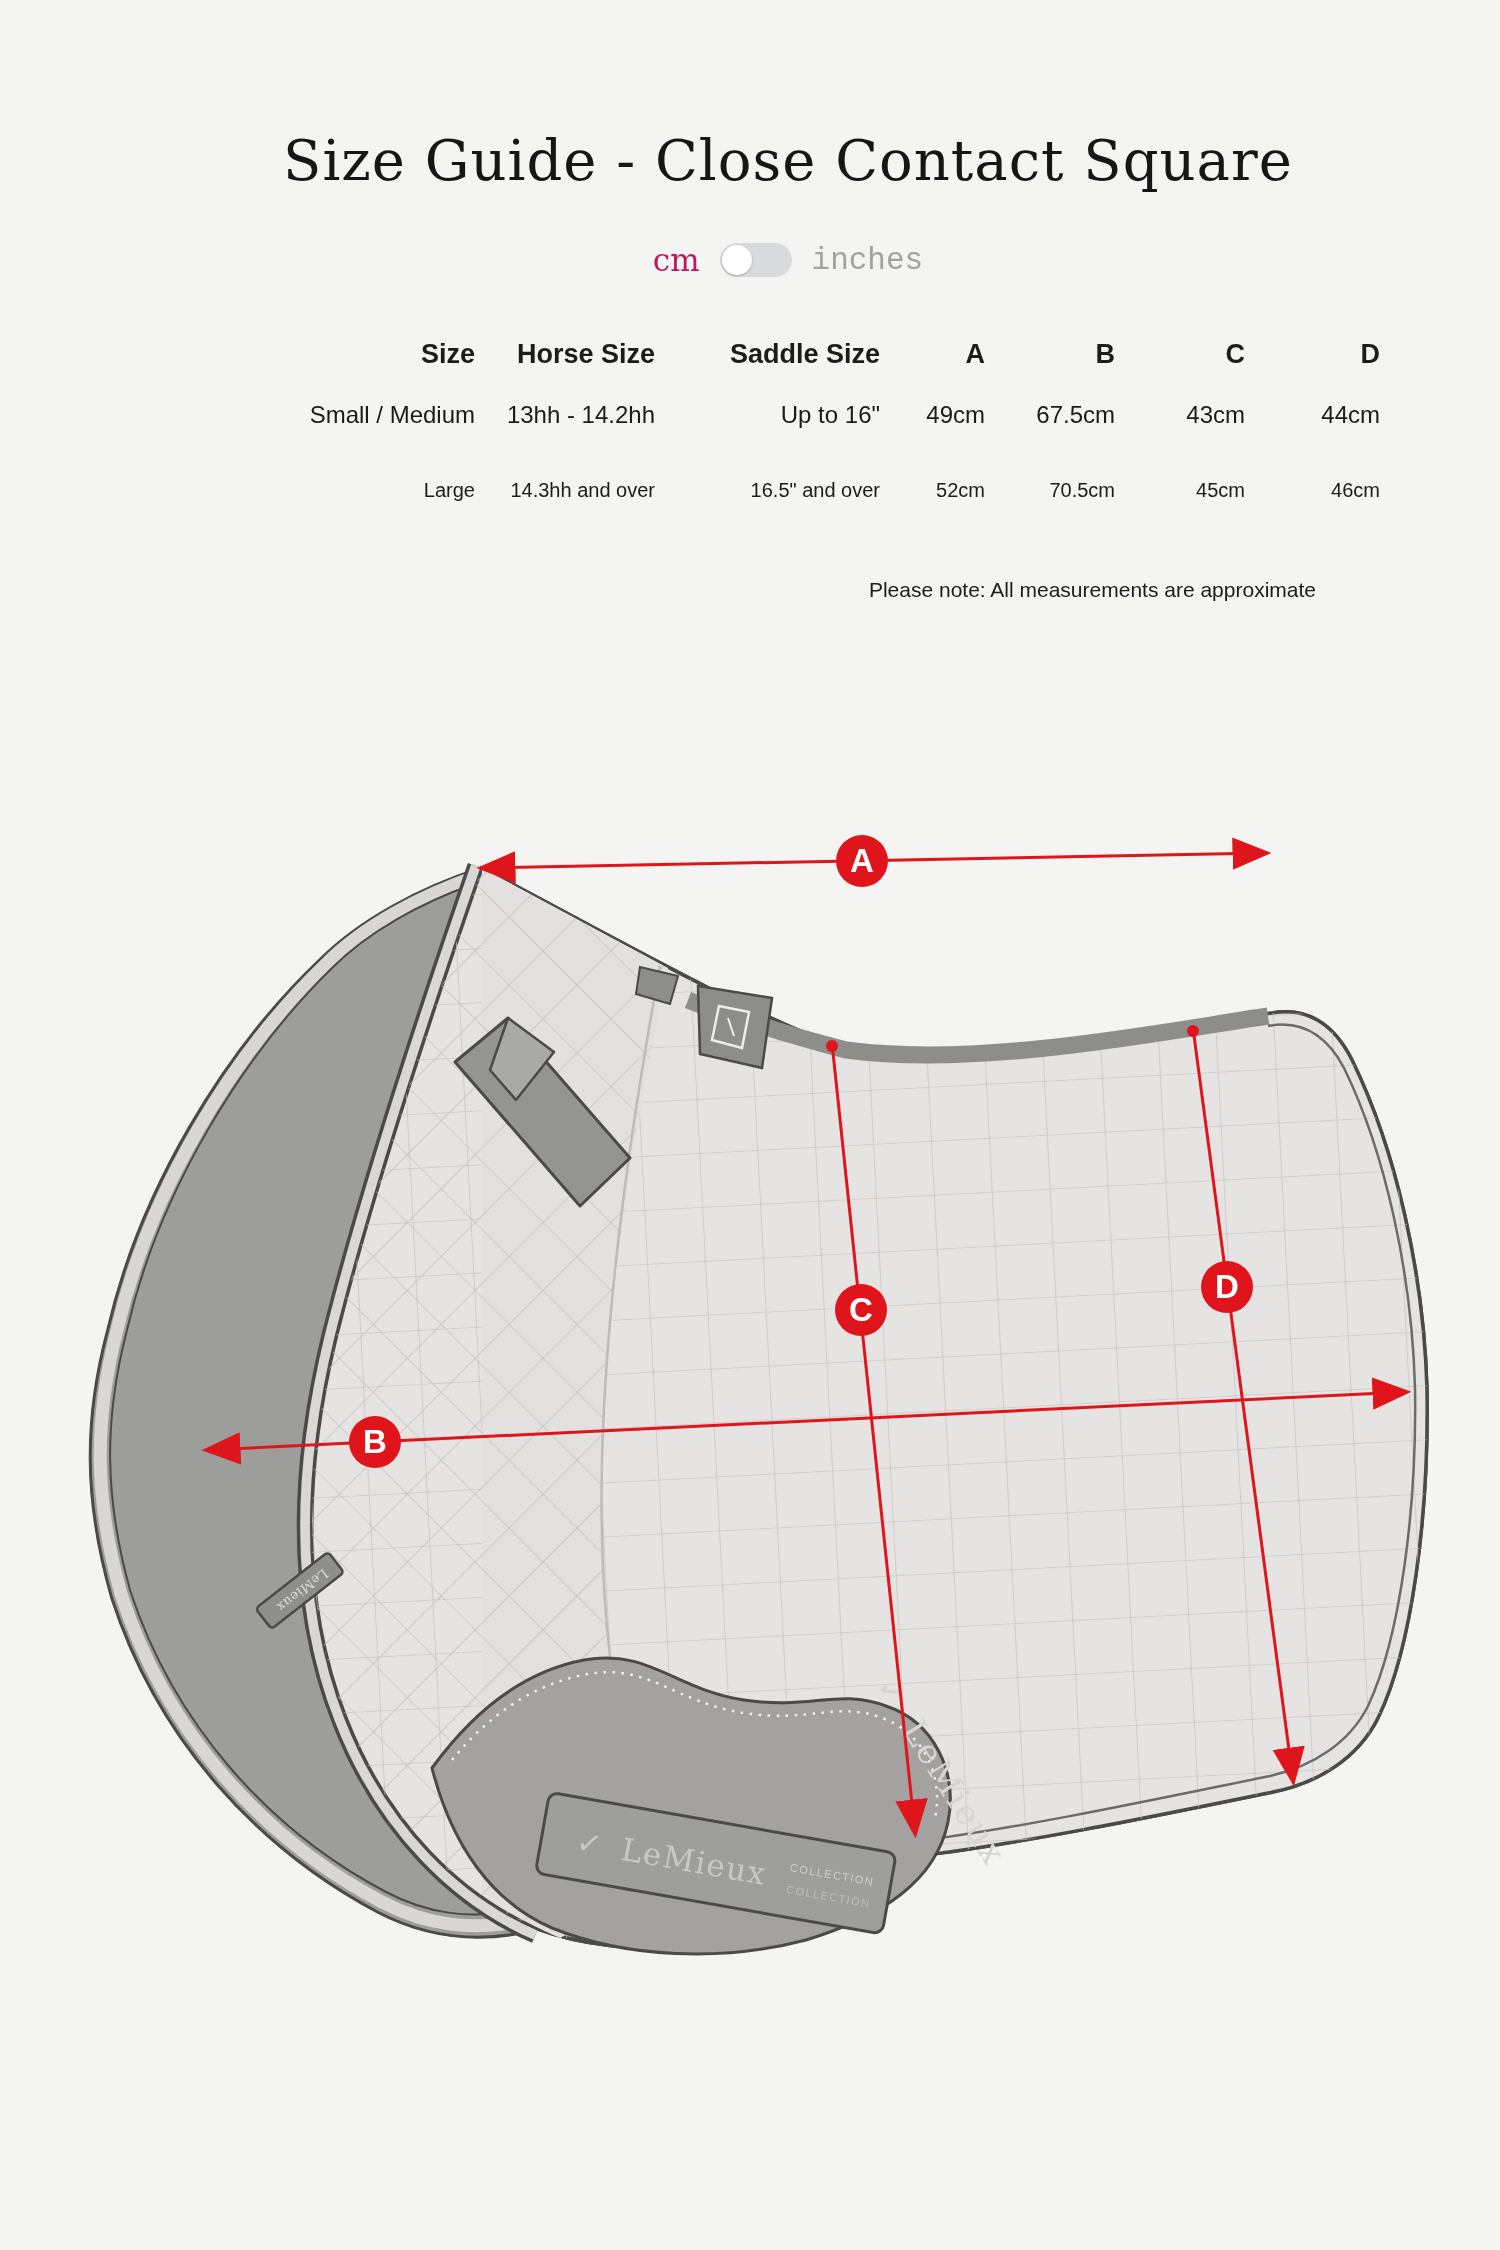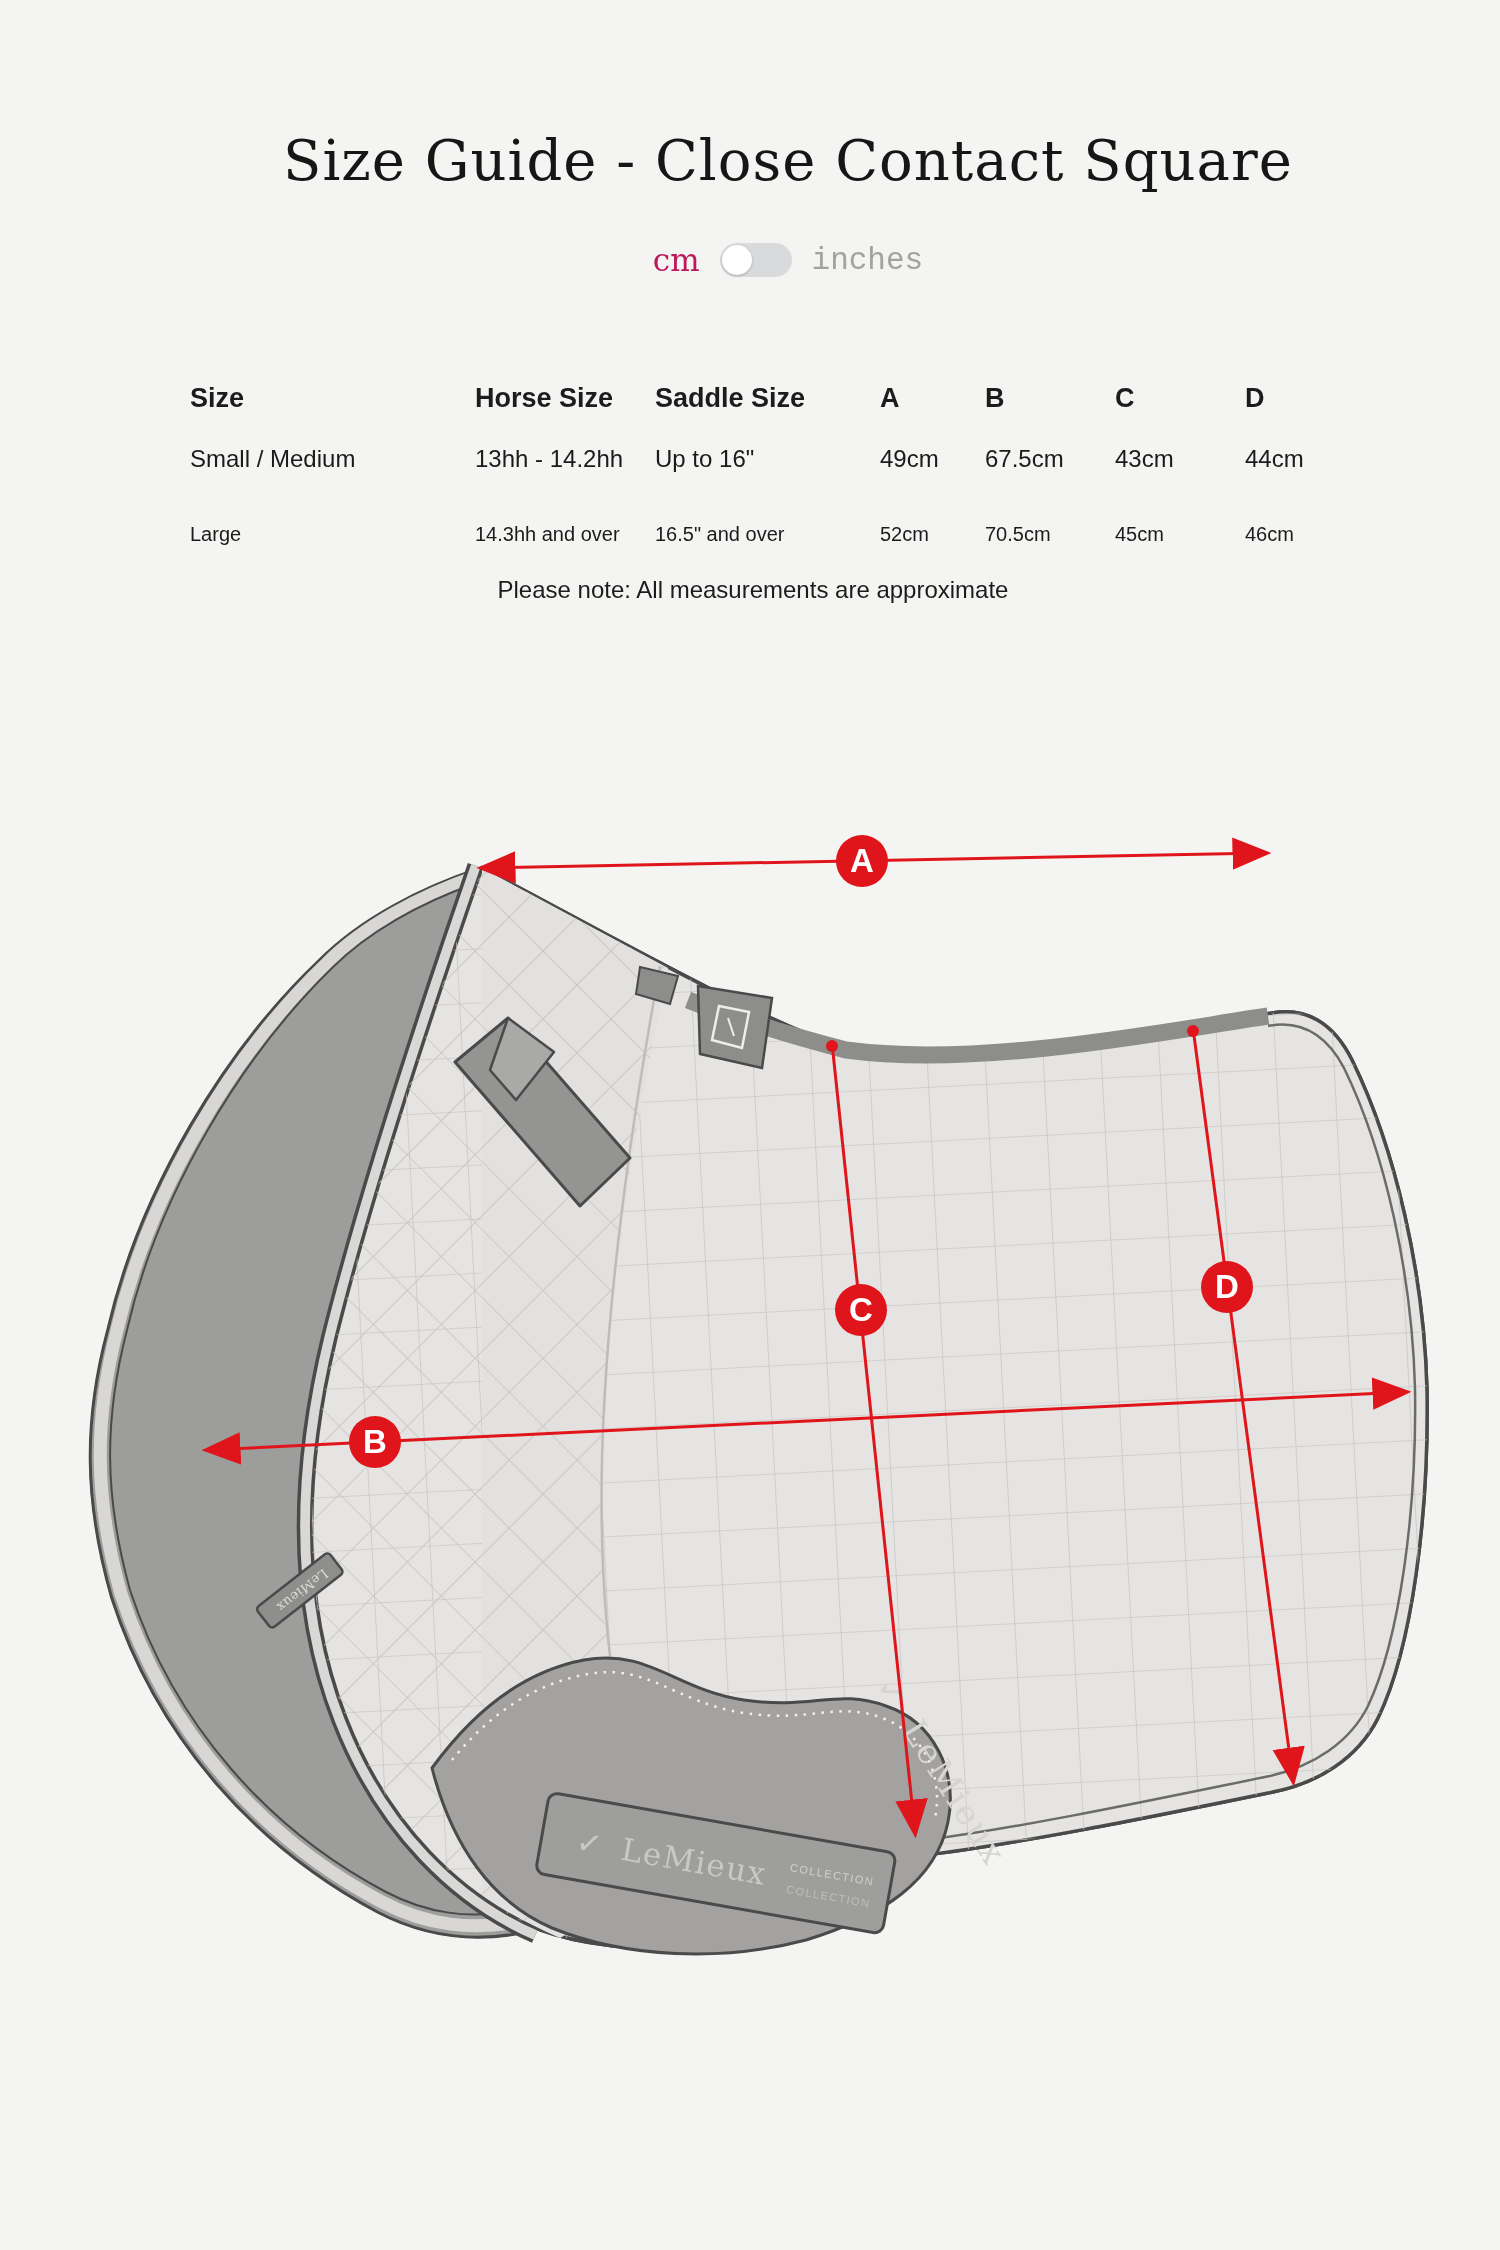--- a/index.html
+++ b/index.html
@@ -30,27 +30,27 @@
   .toggle-knob{
     position:absolute;left:2px;top:2px;width:30px;height:30px;border-radius:50%;
     background:#ffffff;box-shadow:0 1px 3px rgba(0,0,0,.22);
   }
   .size-table{position:absolute;left:190px;top:332px;width:1190px;}
   .t-row{
     display:grid;
     grid-template-columns:285px 180px 225px 105px 130px 130px 135px;
     position:absolute;left:0;width:1190px;height:44px;line-height:44px;
   }
-  .t-row > div{text-align:left;white-space:nowrap;margin-top:44px;}
+  .t-row > div{text-align:right;white-space:nowrap;}
   .t-head{top:0;font-size:27px;font-weight:600;color:#1c1c1c;}
   .t-r1{top:61px;font-size:24px;}
   .t-r2{top:136px;font-size:20px;}
   .measure-note{
     position:absolute;left:190px;top:572px;width:1126px;height:36px;line-height:36px;
-    text-align:center;font-size:24px;color:#1c1c1c;
+    text-align:right;font-size:21px;color:#1c1c1c;
   }
   .diagram{position:absolute;left:0;top:0;width:1500px;height:2250px;}
   .svg-brand{font-family:"DejaVu Serif","Liberation Serif",serif;}
   .svg-letter{font-family:"Liberation Sans",sans-serif;font-weight:bold;}
 </style>
 </head>
 <body>
 
 <div class="shifted">
   <div class="page-title">Size Guide - Close Contact Square</div>

